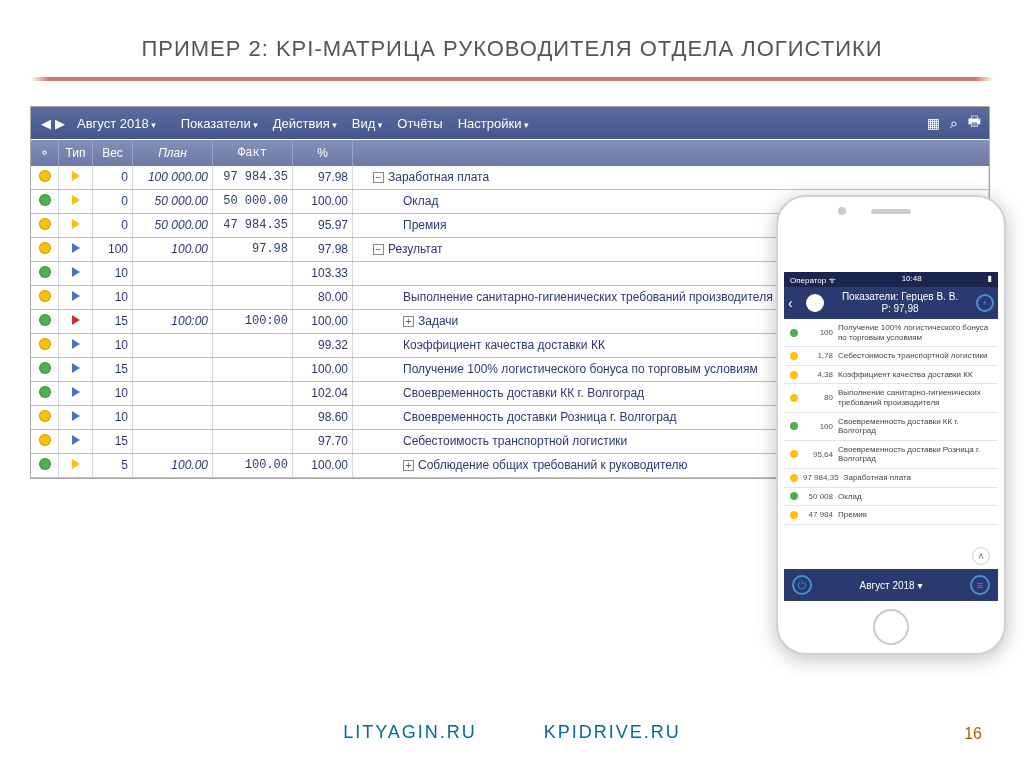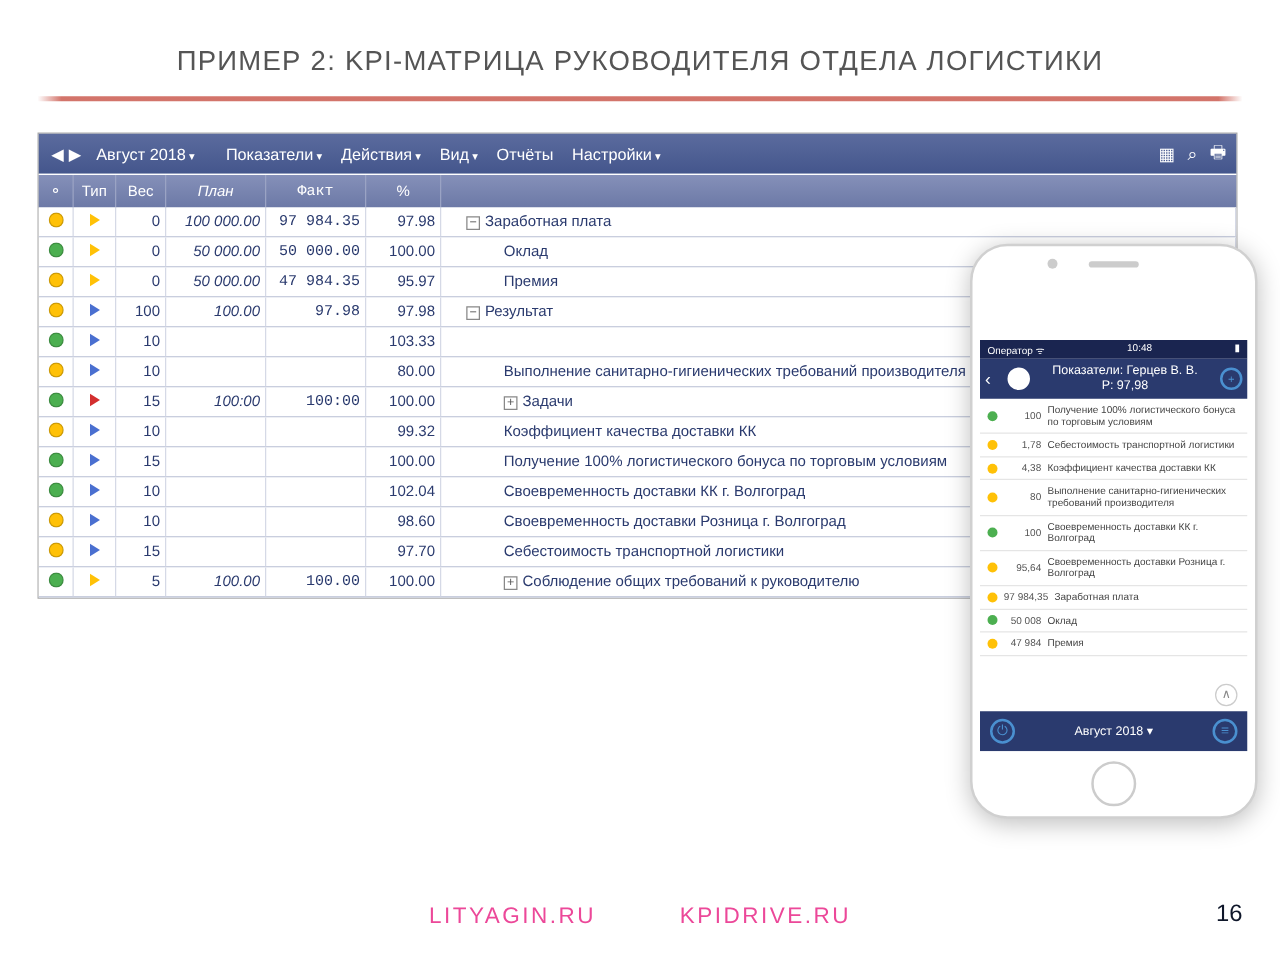--- a/index.html
+++ b/index.html
@@ -48,23 +48,23 @@
 .phone-head .plus { width: 18px; height: 18px; border: 2px solid #4a90d0; border-radius: 50%; color: #4a90d0; text-align: center; line-height: 14px; }
 .phone-head .back { width: 18px; color: #fff; font-size: 14px; }
 .phone-list { }
 .phone-item { display: flex; align-items: center; padding: 4px 6px; border-bottom: 1px solid #e5e5e5; gap: 5px; }
 .phone-item .pdot { width: 8px; height: 8px; border-radius: 50%; flex-shrink: 0; }
 .phone-item .pval { font-size: 8px; color: #555; min-width: 30px; text-align: right; }
 .phone-item .pname { font-size: 8px; color: #444; line-height: 1.2; flex: 1; }
 .phone-foot { position: absolute; bottom: 0; left: 0; right: 0; background: #2a3a6e; color: #fff; display: flex; align-items: center; justify-content: space-between; padding: 6px 8px; font-size: 10px; }
 .phone-foot .fcirc { width: 20px; height: 20px; border: 2px solid #4a90d0; border-radius: 50%; text-align: center; line-height: 16px; color: #4a90d0; font-size: 11px; }
 .scroll-up { position: absolute; right: 8px; top: 275px; width: 18px; height: 18px; border: 1px solid #ccc; border-radius: 50%; text-align: center; font-size: 10px; line-height: 16px; color: #888; }
-.footer { position: absolute; bottom: 25px; left: 0; right: 0; text-align: center; color: #ec4899; font-size: 18px; letter-spacing: 2px; }
+.footer { position: absolute; bottom: 25px; left: 0; right: 0; text-align: center; color: #0369a1; font-size: 18px; letter-spacing: 2px; }
 .footer .site { margin: 0 30px; }
-.pagenum { position: absolute; bottom: 25px; right: 30px; color: #0f172a; font-size: 19px; }
+.pagenum { position: absolute; bottom: 25px; right: 42px; color: #a16207; font-size: 16px; }
 .dd::after { content: " ▾"; font-size: 9px; }
 </style>
 </head>
 <body>
 
 <div class="slide">
   <div class="title">ПРИМЕР 2:  KPI-МАТРИЦА РУКОВОДИТЕЛЯ ОТДЕЛА ЛОГИСТИКИ</div>
   <div class="redline"></div>
 
   <div class="app">

